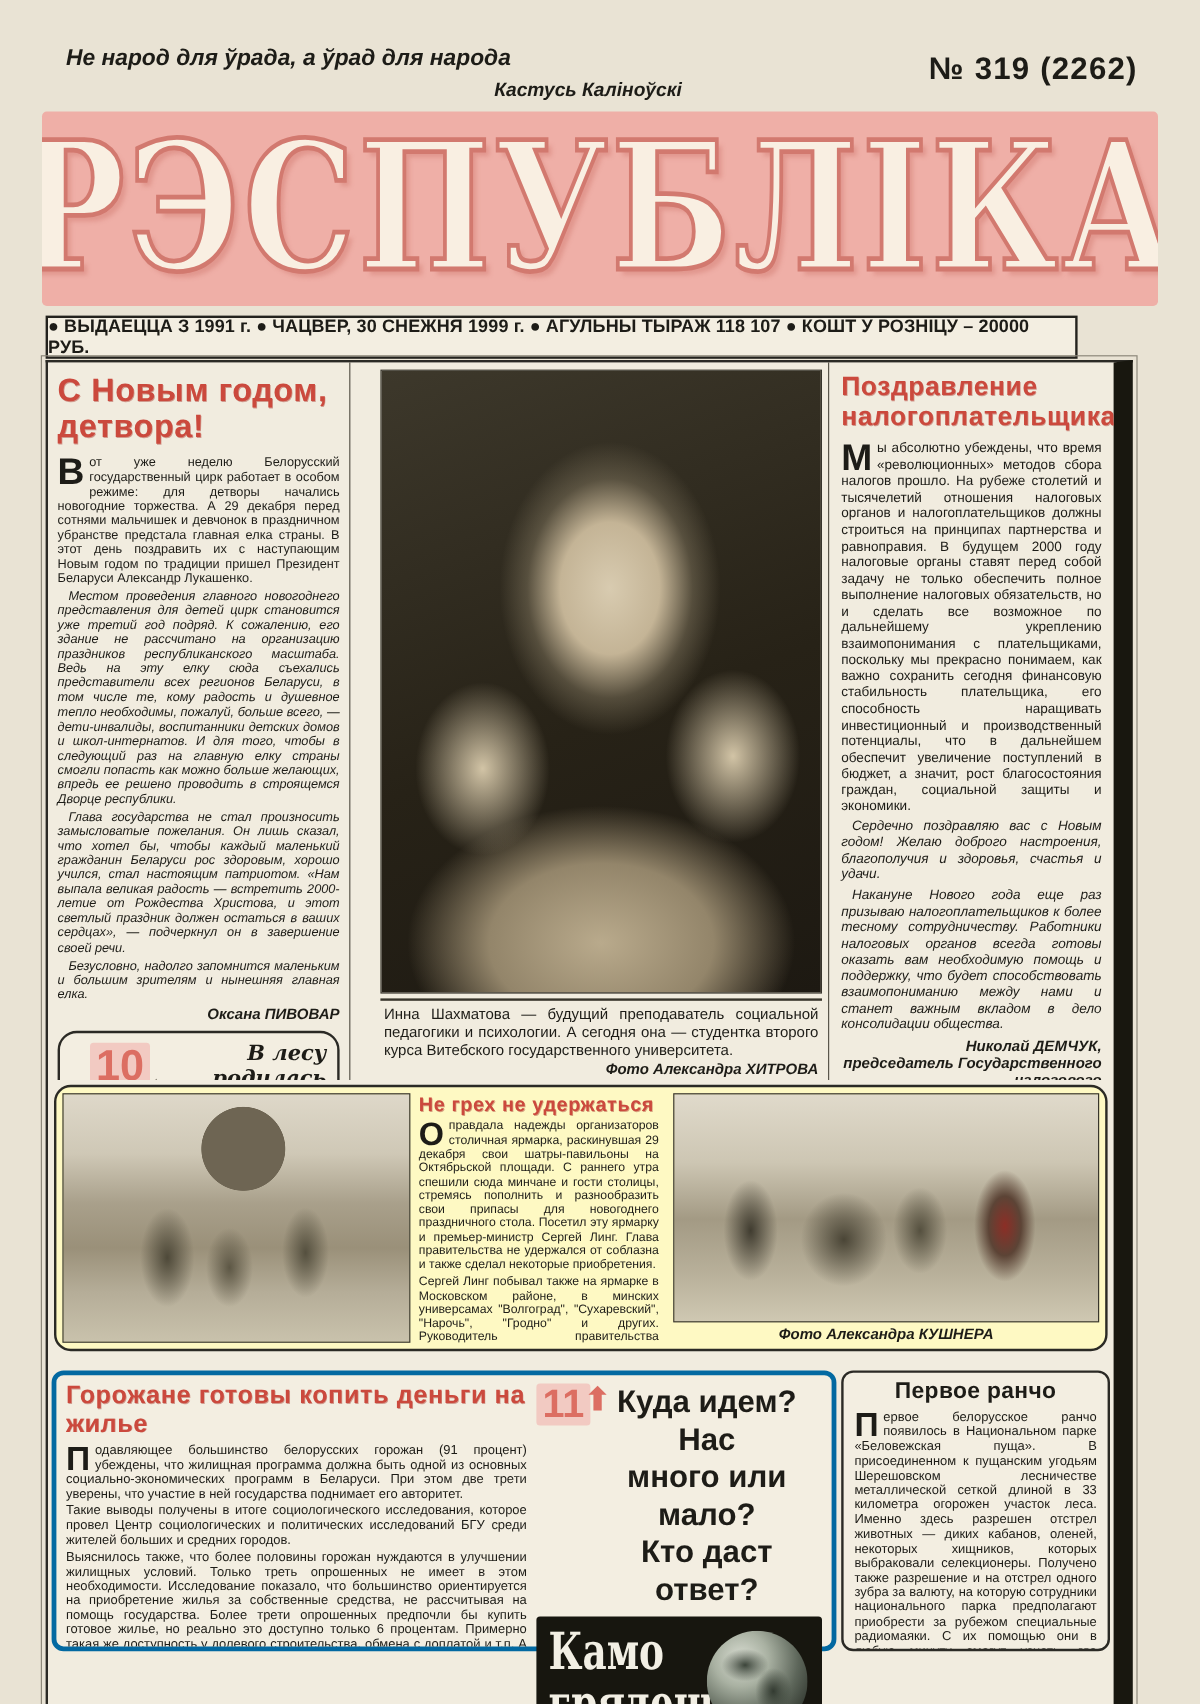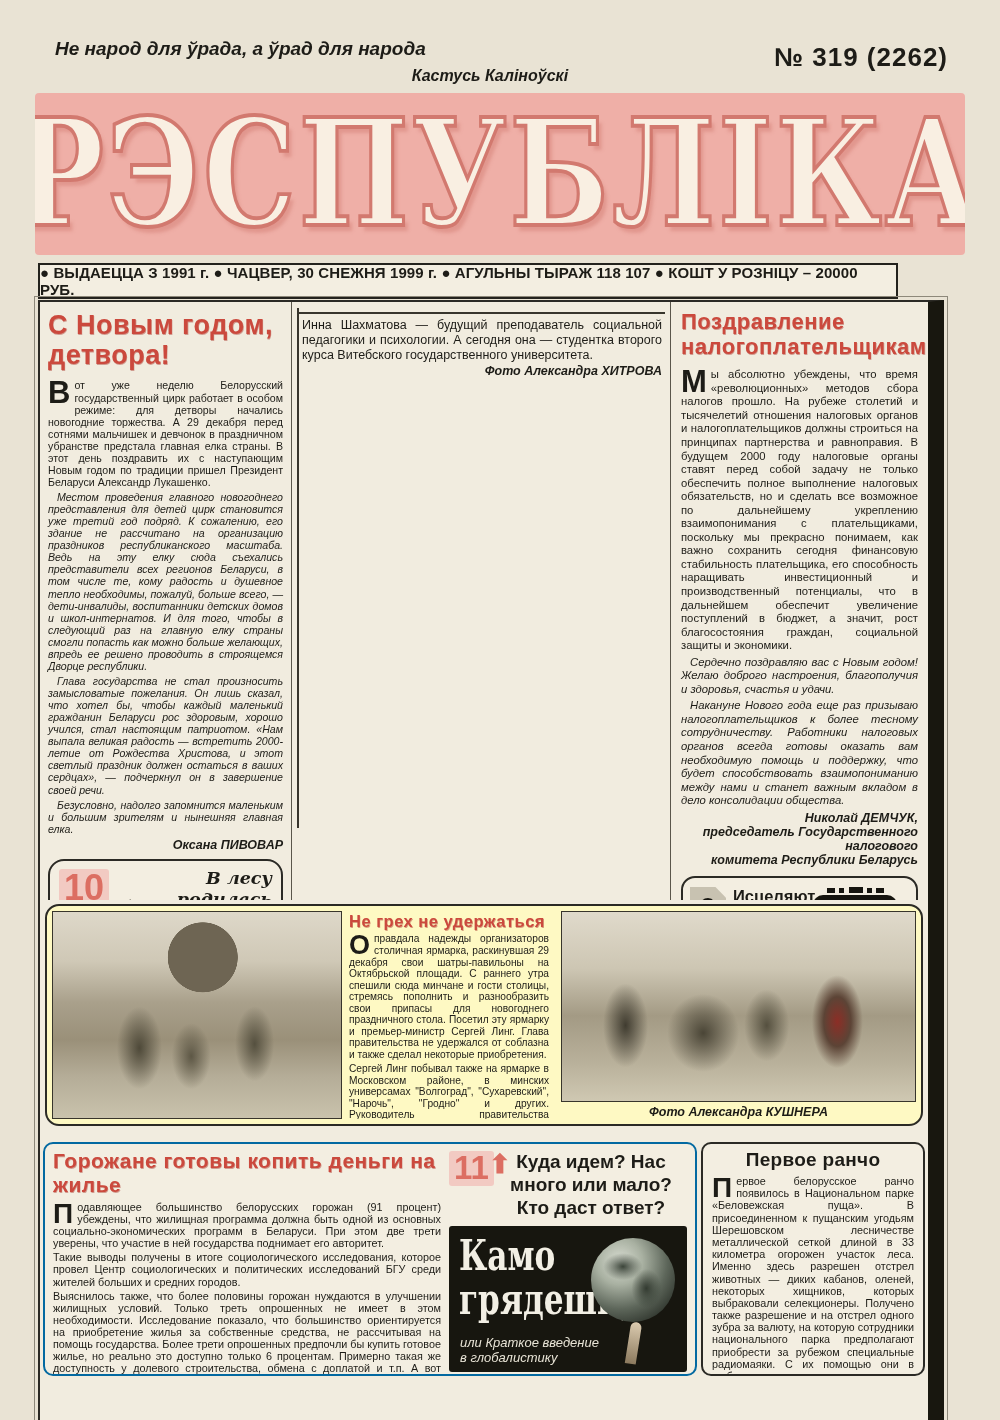--- a/index.html
+++ b/index.html
@@ -34,38 +34,38 @@
     border:2px solid #23221d; background:#f3eee1; display:flex; align-items:center; justify-content:center;
     font-weight:bold; font-size:15px; letter-spacing:.1px; }
 
   
   .frame { position:absolute; left:38px; top:300px; width:906px; height:1206px;
     border:2px solid #2b2a25; border-right:16px solid #18170f; border-bottom:12px solid #18170f;
     background:#f1ecdf; outline:1px solid #8d887a; outline-offset:3px; }
 
   .top-section { display:flex; height:598px; }
   .col-left  { width:252px; padding:6px 8px 0 8px; border-right:1px solid #5a564b; }
-  .col-center{ width:378px; padding:6px 5px 0 5px; display:flex; flex-direction:row; }
+  .col-center{ width:378px; padding:6px 5px 0 5px; display:flex; flex-direction:column;margin-left:20px; }
   .col-right { flex:1; padding:8px 10px 0 10px; border-left:1px solid #5a564b; }
 
   .red-head { color:#cb493d; font-weight:800; letter-spacing:.5px; line-height:1.12;
     text-shadow:.6px .6px 0 rgba(170,55,45,.45); white-space:pre-line; }
   .head-newyear { font-size:27px; margin:2px 0 9px; }
   .head-tax { font-size:22px; margin:0 0 9px; }
 
   .art p { font-size:10.6px; line-height:1.14; text-align:justify; margin-bottom:3px; }
   .art p.ind { text-indent:9px;font-style:italic; }
   .col-right .art p { font-size:11.3px; line-height:1.2; }
   .dropcap { float:left; font-weight:bold; font-size:31px; line-height:25px; margin:1px 4px 0 0; }
   .sig { text-align:right; font-weight:bold; font-style:italic; font-size:12.5px; margin:3px 0 4px; white-space:pre-line; }
 
   
   .tree-box { margin-top:7px; height:152px; border:2px solid #2b2a25; border-radius:16px; position:relative; background:#f3eee1; overflow:hidden; }
   .badge-red { font-weight:800; color:#dc6e62; background:#f2cac2; border-radius:3px; padding:0 5px; line-height:1.05; }
-  .badge-10 { position:absolute; left:9px; top:8px; font-size:36px; }
+  .badge-10 { position:absolute; left:25px; top:8px; font-size:36px; }
   .tree-icon { position:absolute; left:14px; bottom:4px; width:118px; height:106px; }
   .tree-text { position:absolute; right:9px; top:7px; text-align:right;
     font-family:"DejaVu Serif", serif; font-weight:bold; font-style:italic;
     font-size:17.5px; line-height:1.22; white-space:pre-line; }
 
   
   .portrait-photo { height:520px; border:1px solid #38352c;
     background:
       radial-gradient(ellipse 92px 122px at 52% 35%, #d8cbb0 0%, #c4b496 45%, rgba(120,110,88,.55) 75%, rgba(60,55,40,0) 100%),
       radial-gradient(ellipse 70px 90px at 23% 64%, #d2c4a6 0%, rgba(90,80,60,0) 80%),
@@ -106,29 +106,29 @@
     background:
       radial-gradient(ellipse 34px 62px at 78% 58%, #8c2e26 0%, #5c4436 40%, rgba(0,0,0,0) 75%),
       radial-gradient(ellipse 30px 56px at 18% 60%, #403c30 0%, rgba(0,0,0,0) 75%),
       radial-gradient(ellipse 46px 50px at 40% 64%, #4a4536 0%, rgba(0,0,0,0) 78%),
       radial-gradient(ellipse 30px 48px at 58% 60%, #55503f 0%, rgba(0,0,0,0) 75%),
       linear-gradient(180deg, #e0dacb 0%, #cdc6b3 30%, #a39a84 55%, #b9b19b 80%, #cfc8b2 100%); }
   .strip-credit { text-align:center; font-weight:bold; font-style:italic; font-size:12.5px; padding:3px 4px 0; }
 
   
   .bottom-section { display:flex; height:234px; margin-top:3px; }
-  .left-box { flex:1; border:2px solid #0369a1; border-radius:10px; margin:0 2px 0 3px; padding:5px 8px 0; display:flex; background:#f3eee1; }
+  .left-box { flex:1; border:4px solid #0369a1; border-radius:10px; margin:0 2px 0 3px; padding:5px 8px 0; display:flex; background:#f3eee1; }
   .housing-col { flex:1; padding-right:8px; }
   .head-housing { font-size:21px; margin:0 0 5px; white-space:normal; }
   .housing-col p { font-size:10.8px; line-height:1.12; text-align:justify; margin-bottom:2px; }
   .housing-col .dropcap { font-size:28px; line-height:23px; }
   .promo-col { width:238px; position:relative; padding-top:2px; }
   .badge-11 { position:absolute; left:0; top:2px; font-size:33px; }
   .arrow-up { position:absolute; left:40px; top:0; color:#dc6e62; font-size:26px; font-weight:800; }
-  .kuda-head { margin-left:46px; font-size:19px; font-weight:800; line-height:1.2; text-align:center; white-space:pre-line; }
+  .kuda-head { margin-left:46px; font-size:26px; font-weight:800; line-height:1.2; text-align:center; white-space:pre-line; }
   .kamo-box { margin-top:7px; height:146px; background:#17160f; border-radius:3px; position:relative; color:#f2efe4; overflow:hidden; padding:8px 10px; }
   .kamo-title { font-family:"DejaVu Serif", serif; font-weight:800; font-size:38px; line-height:1.02;
     white-space:pre-line; transform:scale(.82,1.12); transform-origin:left top; width:130%; }
   .kamo-sub { position:absolute; left:11px; bottom:7px; font-style:italic; font-size:13px; line-height:1.18; white-space:pre-line; color:#e8e4d6; }
   .globe-icon { position:absolute; right:12px; top:12px; width:84px; height:84px; border-radius:50%;
     background:
       radial-gradient(ellipse 26px 18px at 38% 34%, #3c453a 0%, rgba(0,0,0,0) 75%),
       radial-gradient(ellipse 20px 26px at 66% 60%, #333b31 0%, rgba(0,0,0,0) 75%),
       radial-gradient(circle at 34% 28%, #d9ddd2 0%, #a9b1a2 28%, #5d665a 58%, #252a23 88%); }
   .finger { position:absolute; right:48px; top:96px; width:11px; height:42px;

